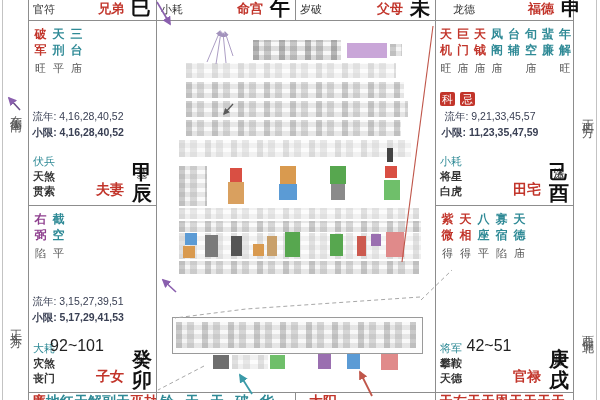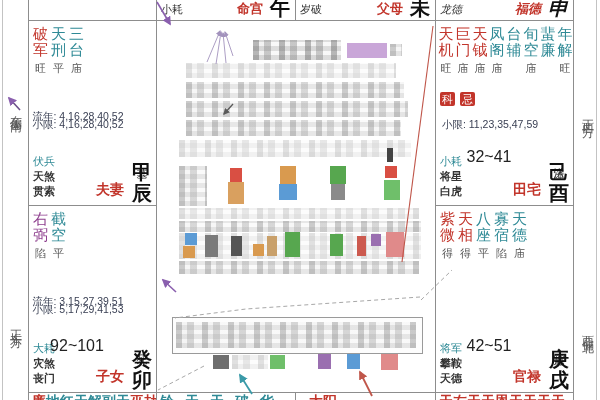--- a/index.html
+++ b/index.html
@@ -11,27 +11,27 @@
   .dir{position:absolute;writing-mode:vertical-rl;font-size:12px;color:#555;letter-spacing:3px;}
   
   .hcell{position:absolute;top:0;height:20px;overflow:hidden;}
   .h-shensha{position:absolute;left:5px;bottom:3px;font-size:11px;color:#333;}
   .h-palace{position:absolute;right:32px;bottom:2px;font-size:13px;font-weight:700;color:#c2352b;}
   .h-branch{position:absolute;right:5px;bottom:-2px;font-size:20px;font-weight:700;color:#101010;}
   
   .cell{position:absolute;overflow:hidden;}
   .stars{position:absolute;top:6px;left:4px;display:flex;gap:1px;}
   .star-col{width:17px;text-align:center;}
-  .star-name{display:block;font-size:15px;font-weight:400;line-height:16px;word-break:break-all;}
+  .star-name{display:block;font-size:12px;font-weight:700;line-height:16px;word-break:break-all;}
   .bright{display:block;font-size:11px;color:#555;margin-top:3px;height:12px;}
   .major{color:#c2352b;} .minor{color:#2f8a96;} .aux{color:#8e3f8e;} .plain{color:#333;font-weight:bold;}
   .badges{position:absolute;top:72px;left:5px;display:flex;gap:5px;}
   .badge{background:#c2352b;color:#fff;font-size:11px;line-height:14px;padding:0 2px;border-radius:2px;}
   .ln{position:absolute;left:0;right:28px;text-align:center;font-size:10.5px;color:#3a4054;white-space:nowrap;}
-  .ln1{top:90px;} .ln2{top:98px;}
+  .ln1{top:90px;} .ln2{top:106px;font-weight:bold;}
   .sstack{position:absolute;left:5px;bottom:6px;font-size:11px;line-height:15px;color:#333;}
   .ages{position:absolute;left:0;right:30px;top:128px;text-align:center;font-size:16px;color:#222;}
   .palace{position:absolute;right:32px;bottom:6px;font-size:14px;font-weight:700;color:#c2352b;}
   .stem{position:absolute;right:3px;bottom:1px;width:22px;text-align:center;font-size:20px;
         font-weight:700;line-height:21px;word-break:break-all;color:#101010;}
   .state{position:absolute;right:7px;bottom:46px;writing-mode:vertical-rl;font-size:11px;color:#333;}
   
   .bcell{position:absolute;top:392px;height:8px;overflow:hidden;}
   .b-chars{position:absolute;left:4px;top:1px;font-size:14px;font-weight:700;white-space:nowrap;}
   .bcell.spaced .b-chars span{margin-right:11px;}
@@ -62,31 +62,36 @@
   <div class="hl" style="left:28px;top:20px;width:546px;"></div>
   <div class="hl" style="left:28px;top:205px;width:128px;"></div>
   <div class="hl" style="left:435px;top:205px;width:138px;"></div>
   <div class="hl" style="left:28px;top:392px;width:546px;"></div>
 
   <div class="dir" style="left:7px;top:105px;">东偏南</div>
   <div class="dir" style="left:7px;top:320px;">正东方</div>
   <div class="dir" style="left:579px;top:110px;">正西方</div>
   <div class="dir" style="left:579px;top:326px;">西偏北</div>
 
+  <div class="hcell" style="left:28px;width:128px;">
+    <span class="h-shensha">官符</span>
+    <span class="h-palace">兄弟</span>
+    <span class="h-branch">巳</span>
+  </div>
   <div class="hcell" style="left:156px;width:139px;">
     <span class="h-shensha">小耗</span>
     <span class="h-palace">命宫</span>
     <span class="h-branch">午</span>
   </div>
   <div class="hcell" style="left:295px;width:140px;">
     <span class="h-shensha">岁破</span>
     <span class="h-palace">父母</span>
     <span class="h-branch">未</span>
   </div>
-  <div class="hcell" style="left:435px;width:138px;font-style:italic;">
+  <div class="hcell" style="left:448px;width:138px;">
     <span class="h-shensha">龙德</span>
     <span class="h-palace">福德</span>
     <span class="h-branch">申</span>
   </div>
 
   <div class="cell" style="left:28px;top:20px;width:128px;height:185px;">
     <div class="stars">
       <div class="star-col">
         <span class="star-name major">破军</span>
           <span class="bright">旺</span>
@@ -144,27 +149,27 @@
       </div>
         <div class="star-col" style="width:16px;">
         <span class="star-name minor">年解</span>
           <span class="bright">旺</span>
       </div>
     </div>
     <div class="badges">
       <span class="badge">科</span>
         <span class="badge">忌</span>
     </div>
+    <div class="ln ln1">流年: 9,21,33,45,57</div>
     <div class="ln ln2">小限: 11,23,35,47,59</div>
     <div class="sstack">
       <div class="minor">小耗</div>
         <div class="plain">将星</div>
         <div class="plain">白虎</div>
     </div>
-    <div class="ages">32~41</div>
     <div class="palace">田宅</div>
     <div class="state">沐浴</div>
     <div class="stem">己酉</div>
   </div>
 
   <div class="cell" style="left:28px;top:205px;width:128px;height:187px;">
     <div class="stars">
       <div class="star-col">
         <span class="star-name aux">右弼</span>
           <span class="bright">陷</span>

